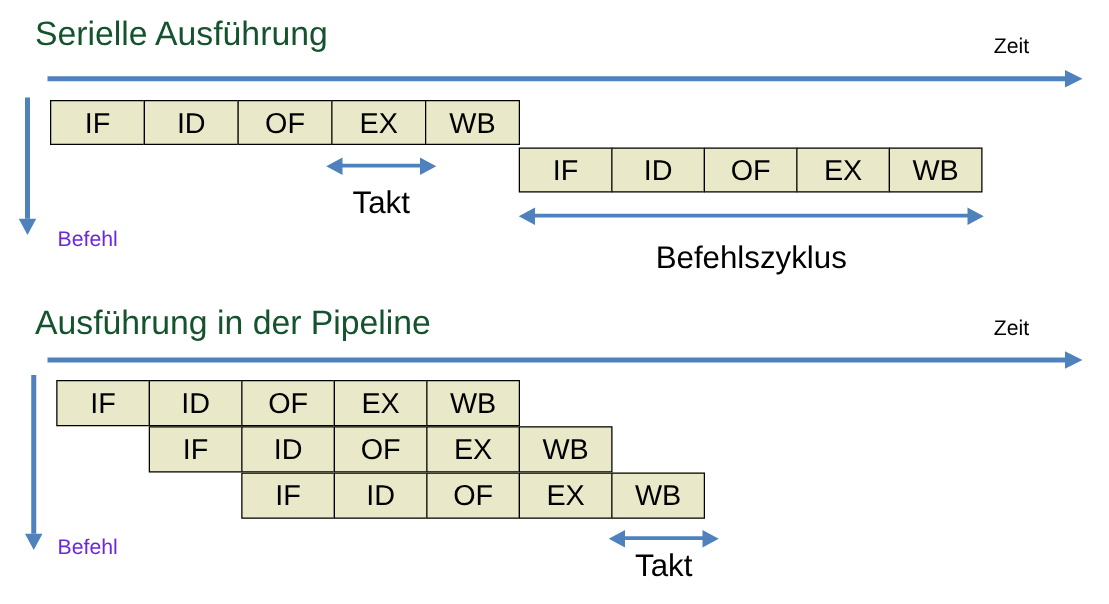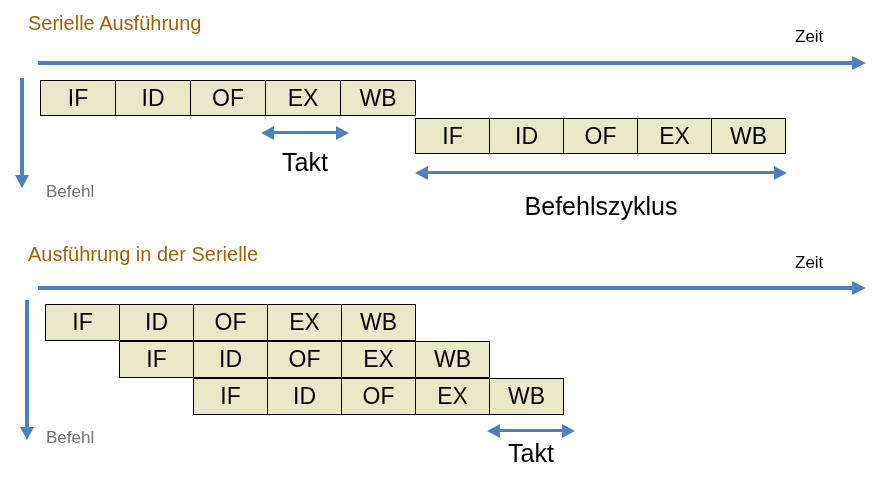--- a/index.html
+++ b/index.html
@@ -10,35 +10,35 @@
   #canvas {
     position: relative;
     width: 887px;
     height: 483px;
     background: #ffffff;
     font-family: "Liberation Sans", sans-serif;
     overflow: hidden;
   }
   .section-title {
     position: absolute;
-    font-size: 20px;
-    color: #a16207;
+    font-size: 27px;
+    color: #14532d;
     letter-spacing: 0px;
     white-space: nowrap;
   }
   .zeit-label {
     position: absolute;
     font-size: 17px;
     color: #000000;
     white-space: nowrap;
   }
   .axis-label {
     position: absolute;
     font-size: 17px;
-    color: #737373;
+    color: #6d28d9;
     white-space: nowrap;
   }
   .measure-label {
     position: absolute;
     font-size: 25px;
     color: #000000;
     white-space: nowrap;
     text-align: center;
   }
   
@@ -180,21 +180,21 @@
     <div class="dbl-arrow" style="left:415px; top:166px; width:372px;">
       <div class="head-l"></div>
       <div class="shaft" style="left:10px; right:10px;"></div>
       <div class="head-r"></div>
     </div>
     <div class="measure-label" style="left:415px; top:192px; width:372px;">Befehlszyklus</div>
   </div>
 
   <div>
 
-    <div class="section-title" style="left:28px; top:243px;">Ausführung in der Serielle</div>
+    <div class="section-title" style="left:28px; top:243px;">Ausführung in der Pipeline</div>
 
     <div class="zeit-label" style="left:795px; top:253px;">Zeit</div>
 
     <div class="time-arrow" style="left:38px; top:281px; width:828px;">
       <div class="shaft" style="width:814px;"></div>
       <div class="head" style="left:814px;"></div>
     </div>
 
     <div class="down-arrow" style="left:20px; top:300px; height:140px;">
       <div class="shaft" style="height:127px;"></div>

